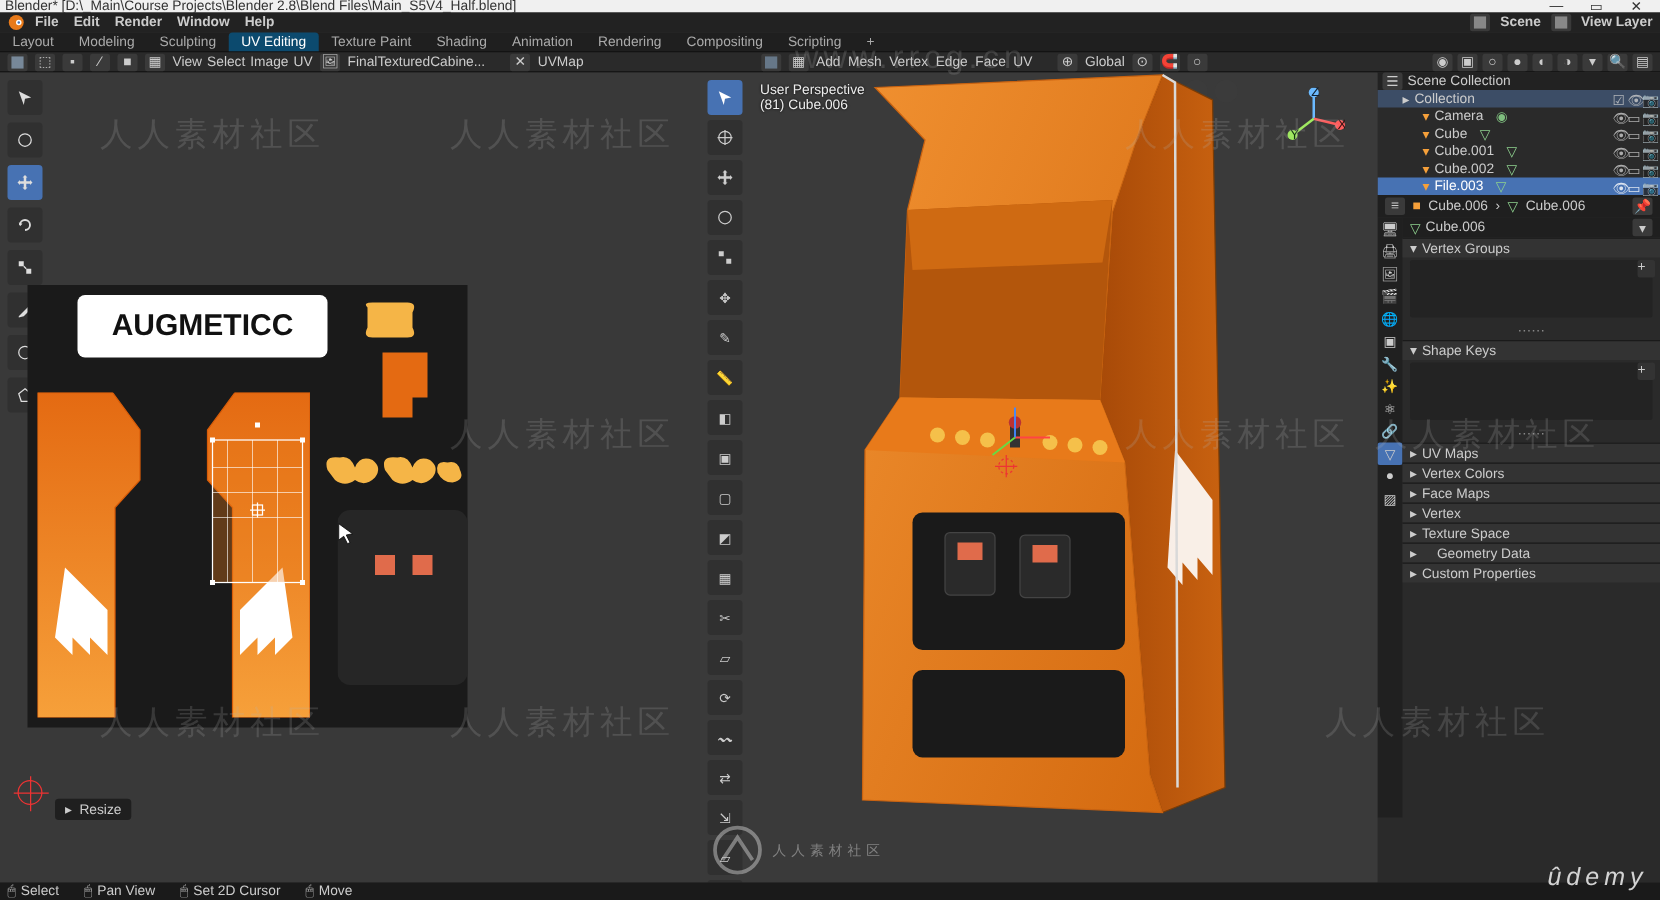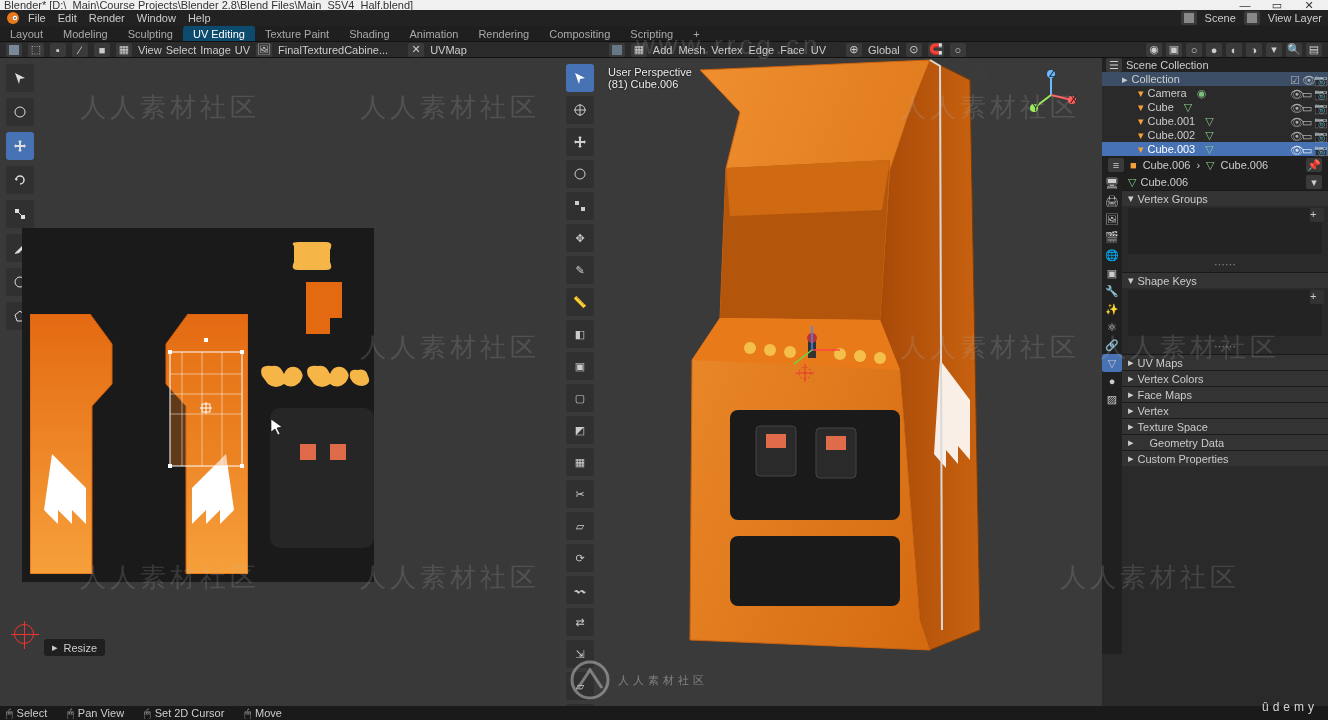--- a/index.html
+++ b/index.html
@@ -5,21 +5,21 @@
 * { margin: 0; padding: 0; box-sizing: border-box; font-family: "Segoe UI", Arial, sans-serif; font-size: 11px; user-select: none; }
 body { width: 1328px; height: 720px; background: #333; color: #ccc; overflow: hidden; position: relative; }
 
 
 .titlebar { height: 10px; background: #f0f0f0; display: flex; align-items: center; padding: 0 4px; color: #333; font-size: 9px; }
 .titlebar .caption { flex: 1; }
 .titlebar .winbtns { display: flex; gap: 2px; }
 .titlebar .winbtn { width: 30px; text-align: center; }
 
 
-.topmenu { height: 16px; background: #222; display: flex; align-items: center; padding: 0 6px; gap: 4px; font-size: 10px; }
+.topmenu { height: 16px; background: #222; display: flex; align-items: center; padding: 0 6px; gap: 4px; font-size: 10px; font-weight: bold; }
 .topmenu .logo { width: 14px; height: 14px; display: inline-flex; align-items: center; }
 .topmenu a { color: #ccc; padding: 0 4px; }
 .topmenu .right { margin-left: auto; display: flex; align-items: center; gap: 8px; }
 
 
 .wstabs { height: 16px; background: #1f1f1f; display: flex; align-items: stretch; font-size: 10px; border-bottom: 1px solid #111; }
 .wstab { padding: 2px 10px; color: #aaa; }
 .wstab.active { background: #0c4a6e; color: #fff; border-radius: 3px 3px 0 0; }
 
 
@@ -306,20 +306,21 @@
         <path d="M4 12 Q0 0 14 2 Q22 0 26 10 Q30 0 40 4 Q48 10 42 18 Q34 26 26 20 Q18 26 10 20 Z" fill="#f5b547"></path>
         <path d="M50 12 Q46 0 60 2 Q68 0 72 10 Q76 0 86 4 Q94 10 88 18 Q80 26 72 20 Q64 26 56 20 Z" fill="#f5b547"></path>
         <path d="M92 14 Q90 4 100 6 Q108 4 110 12 Q114 20 104 22 Q96 22 92 14 Z" fill="#f5b547"></path>
       </svg>
       <svg class="panel" style="left:248px; top:180px" width="104" height="140">
         <rect width="104" height="140" rx="10" fill="#262626"></rect>
         <rect x="30" y="36" width="16" height="16" fill="#e06b4b"></rect>
         <rect x="60" y="36" width="16" height="16" fill="#e06b4b"></rect>
       </svg>
     </div>
+    <div class="uvlabel" style="top:178px; left:62px;">AUGMETICC</div>
     <div class="uvcursor"></div>
 
     <div style="position:absolute; left:270px; top:360px;">
       <svg width="14" height="18">
           <path d="M1 1 L12 9 L7 10 L10 16 L8 17 L5 11 L1 14 Z" fill="#fff" stroke="#000" stroke-width="0.6"></path>
         </svg>
     </div>
 
     <div class="status">
       <span>▸</span>
@@ -521,21 +522,21 @@
           <div class="togglecol">
               <span class="tgl">👁</span>
               <span class="tgl">▭</span>
               <span class="tgl">📷</span>
             </div>
         </div>
         <div class="row sel">
           <span class="indent"></span>
             <span class="indent"></span>
             <span style="color:#f6a03a">▾</span>
-          <span>Cube.003</span>
+          <span>File.003</span>
           <span style="color:#8ed08e; margin-left:6px">▽</span>
           <div class="togglecol">
               <span class="tgl">👁</span>
               <span class="tgl">▭</span>
               <span class="tgl">📷</span>
             </div>
         </div>
       </div>
 
       <div class="proppanel">
@@ -651,13 +652,13 @@
 <div class="wm" style="top:330px; left:900px">人人素材社区</div>
 <div class="wm" style="top:560px; left:1060px">人人素材社区</div>
 <div class="wm" style="top:330px; left:1100px">人人素材社区</div>
 <div class="wm logo" style="top:660px; left:570px; color:rgba(200,200,200,0.5)">
   <svg width="40" height="40">
       <circle cx="20" cy="20" r="18" fill="none" stroke="rgba(200,200,200,0.5)" stroke-width="3"></circle>
       <path d="M8 28 L20 10 L32 28" fill="none" stroke="rgba(200,200,200,0.5)" stroke-width="3"></path>
     </svg>
   <span>人人素材社区</span>
 </div>
-<div class="wm" style="bottom:6px; right:10px; font-size:12px; color:rgba(255,255,255,0.8)">ûdemy</div>
+<div class="wm" style="bottom:6px; right:10px; font-size:20px; font-style:italic; color:rgba(255,255,255,0.8)">ûdemy</div>
 
 </body></html>

